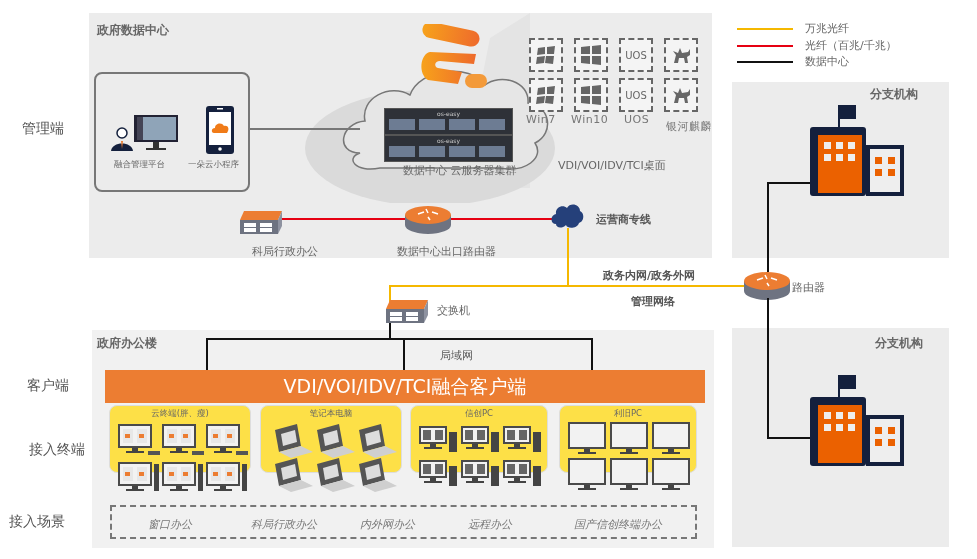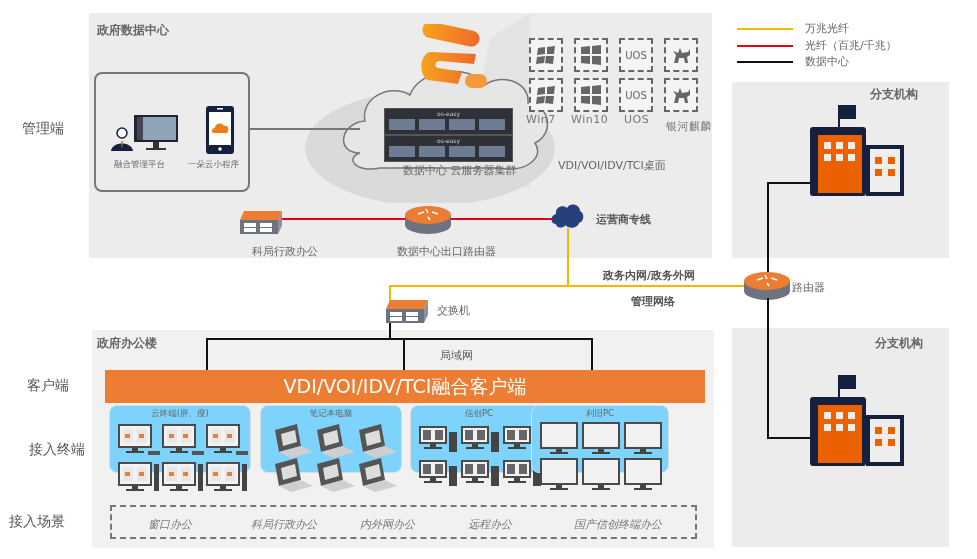--- a/index.html
+++ b/index.html
@@ -14,21 +14,21 @@
   .lbl-b { position:absolute; font-size:11px; font-weight:bold; color:#555; white-space:nowrap; }
   .tiny { position:absolute; font-size:8.5px; color:#666; white-space:nowrap; }
   .line { position:absolute; }
   .y { background:#f5b800; }
   .r { background:#e60012; }
   .k { background:#111; }
   .mgmt-box { position:absolute; left:94px; top:72px; width:156px; height:120px; border:2px solid #777; border-radius:8px; box-sizing:border-box; }
   .os-tile { position:absolute; width:34px; height:34px; border:2px dashed #666; box-sizing:border-box; background:#f4f4f4; display:flex; align-items:center; justify-content:center; }
   .os-lbl { position:absolute; font-size:11px; color:#777; white-space:nowrap; letter-spacing:0.5px; }
   .client-bar { position:absolute; left:105px; top:370px; width:600px; height:33px; background:#ec7d32; color:#fff; font-size:19px; display:flex; align-items:center; justify-content:center; }
-  .group { position:absolute; top:406px; height:68px; border:1.5px solid #ddd; border-radius:8px; box-sizing:border-box; background:#7dd3fc; }
+  .group { position:absolute; top:406px; height:68px; border:1.5px solid #ddd; border-radius:8px; box-sizing:border-box; background:#fde047; }
   .group-title { position:absolute; top:2px; left:0; right:0; text-align:center; font-size:8.5px; color:#666; }
   .scene-box { position:absolute; left:110px; top:505px; width:587px; height:34px; border:2px dashed #777; box-sizing:border-box; }
   .scene { position:absolute; top:10px; font-size:11px; color:#777; white-space:nowrap;font-style:italic; }
   .legend-line { position:absolute; left:737px; width:56px; height:2px; }
   .legend-text { position:absolute; left:805px; font-size:11px; color:#666; white-space:nowrap; }
 </style>
 </head>
 <body>
 
 <div class="row-label" style="left:22px;top:120px;">管理端</div>
@@ -374,21 +374,21 @@
         <rect x="92" y="40" width="28" height="18" fill="#4a4a4a"></rect>
         <rect x="94" y="42" width="24" height="14" fill="#f2f2f2"></rect>
         <rect x="96" y="44" width="8" height="10" fill="#666"></rect>
         <rect x="108" y="44" width="8" height="10" fill="#666"></rect>
         <rect x="103" y="58" width="6" height="3" fill="#444"></rect>
         <rect x="97" y="61" width="18" height="2" fill="#444"></rect>
         <rect x="122" y="46" width="8" height="20" fill="#444"></rect>
       </svg>
     </div>
 </div>
-<div class="group" style="left:531px;top:405px;width:138px;padding-left:28px;">
+<div class="group" style="left:559px;top:405px;width:138px;padding-left:28px;">
   <div class="group-title">利旧PC</div>
   <div id="g3" class="abs" style="left:0;top:14px;width:136px;height:76px;">
       <svg width="136" height="76" style="position: absolute;">
         <rect x="8" y="2" width="38" height="27" fill="#4a4a4a"></rect>
         <rect x="10" y="4" width="34" height="23" fill="#f2f2f2"></rect>
         <rect x="24" y="29" width="6" height="3" fill="#444"></rect>
         <rect x="18" y="32" width="18" height="2" fill="#444"></rect>
         <rect x="50" y="2" width="38" height="27" fill="#4a4a4a"></rect>
         <rect x="52" y="4" width="34" height="23" fill="#f2f2f2"></rect>
         <rect x="66" y="29" width="6" height="3" fill="#444"></rect>

